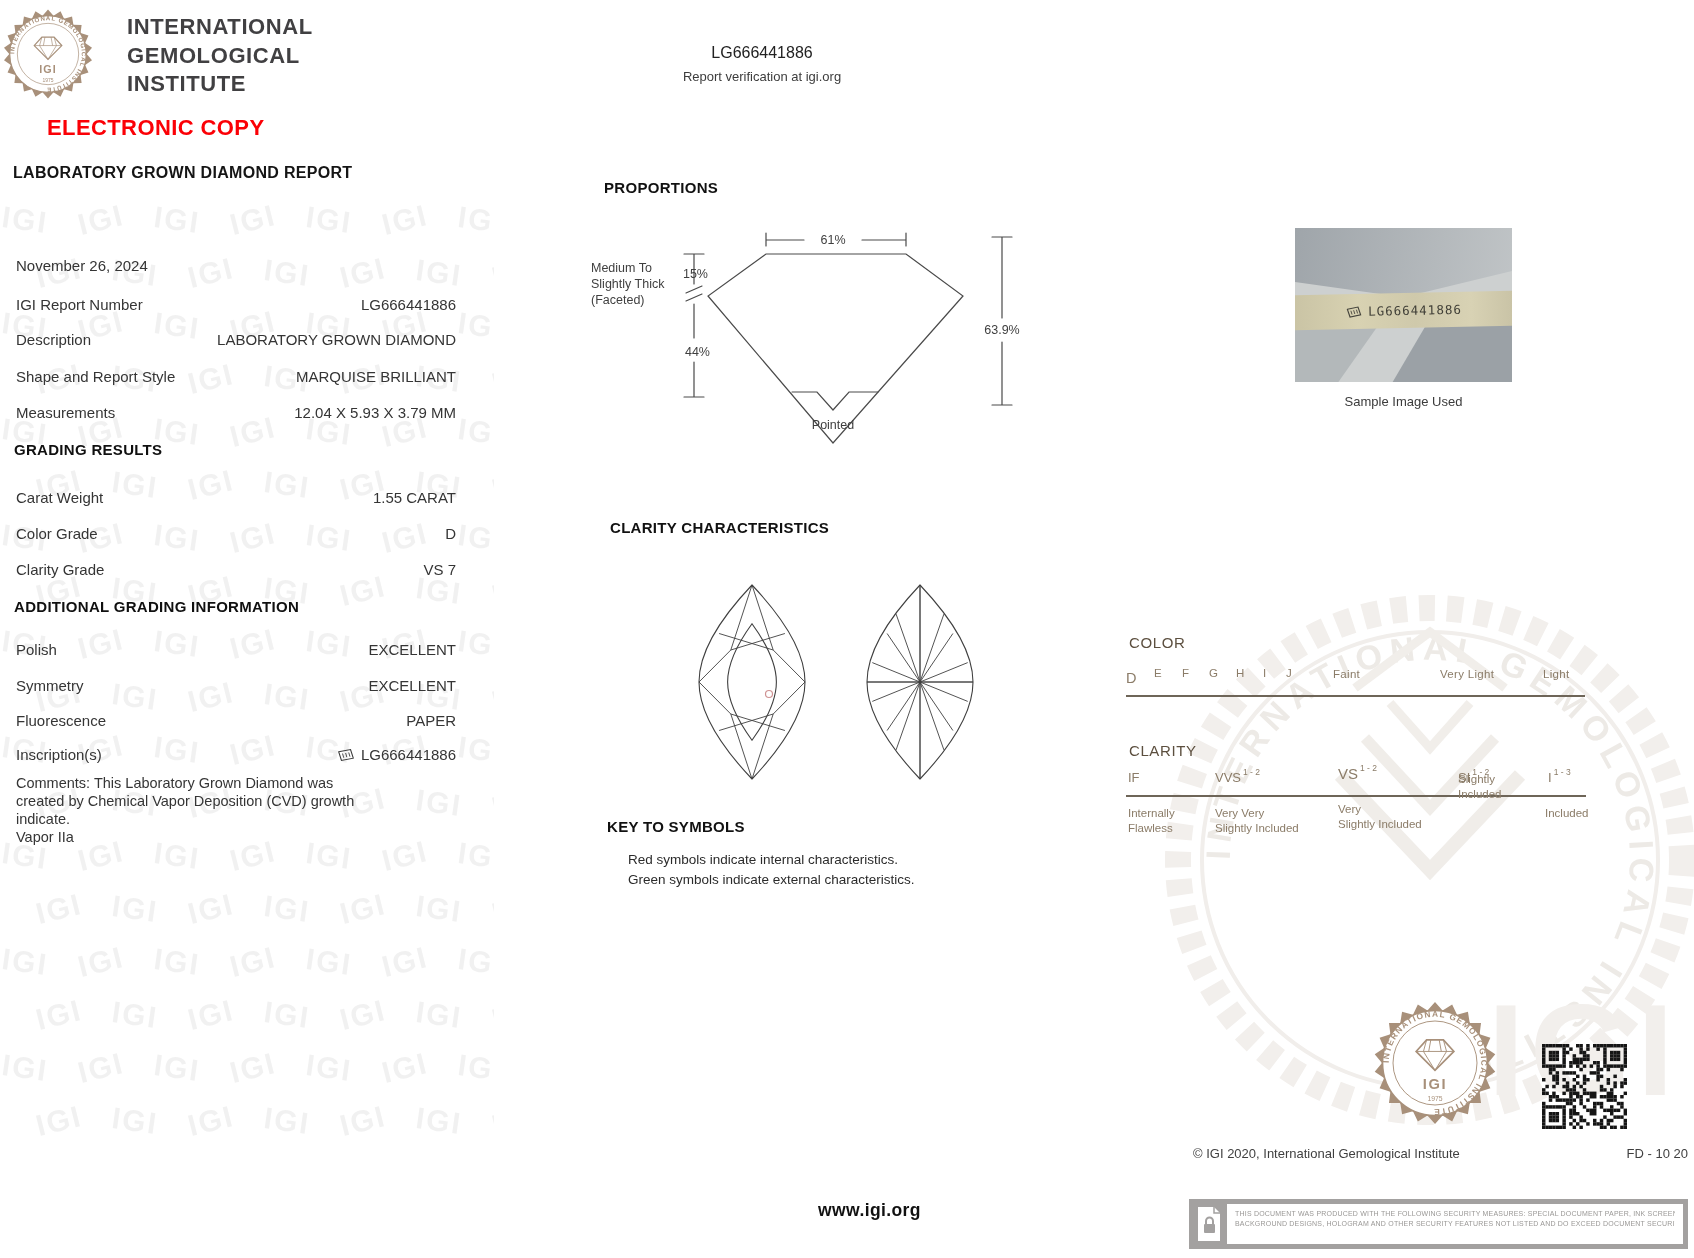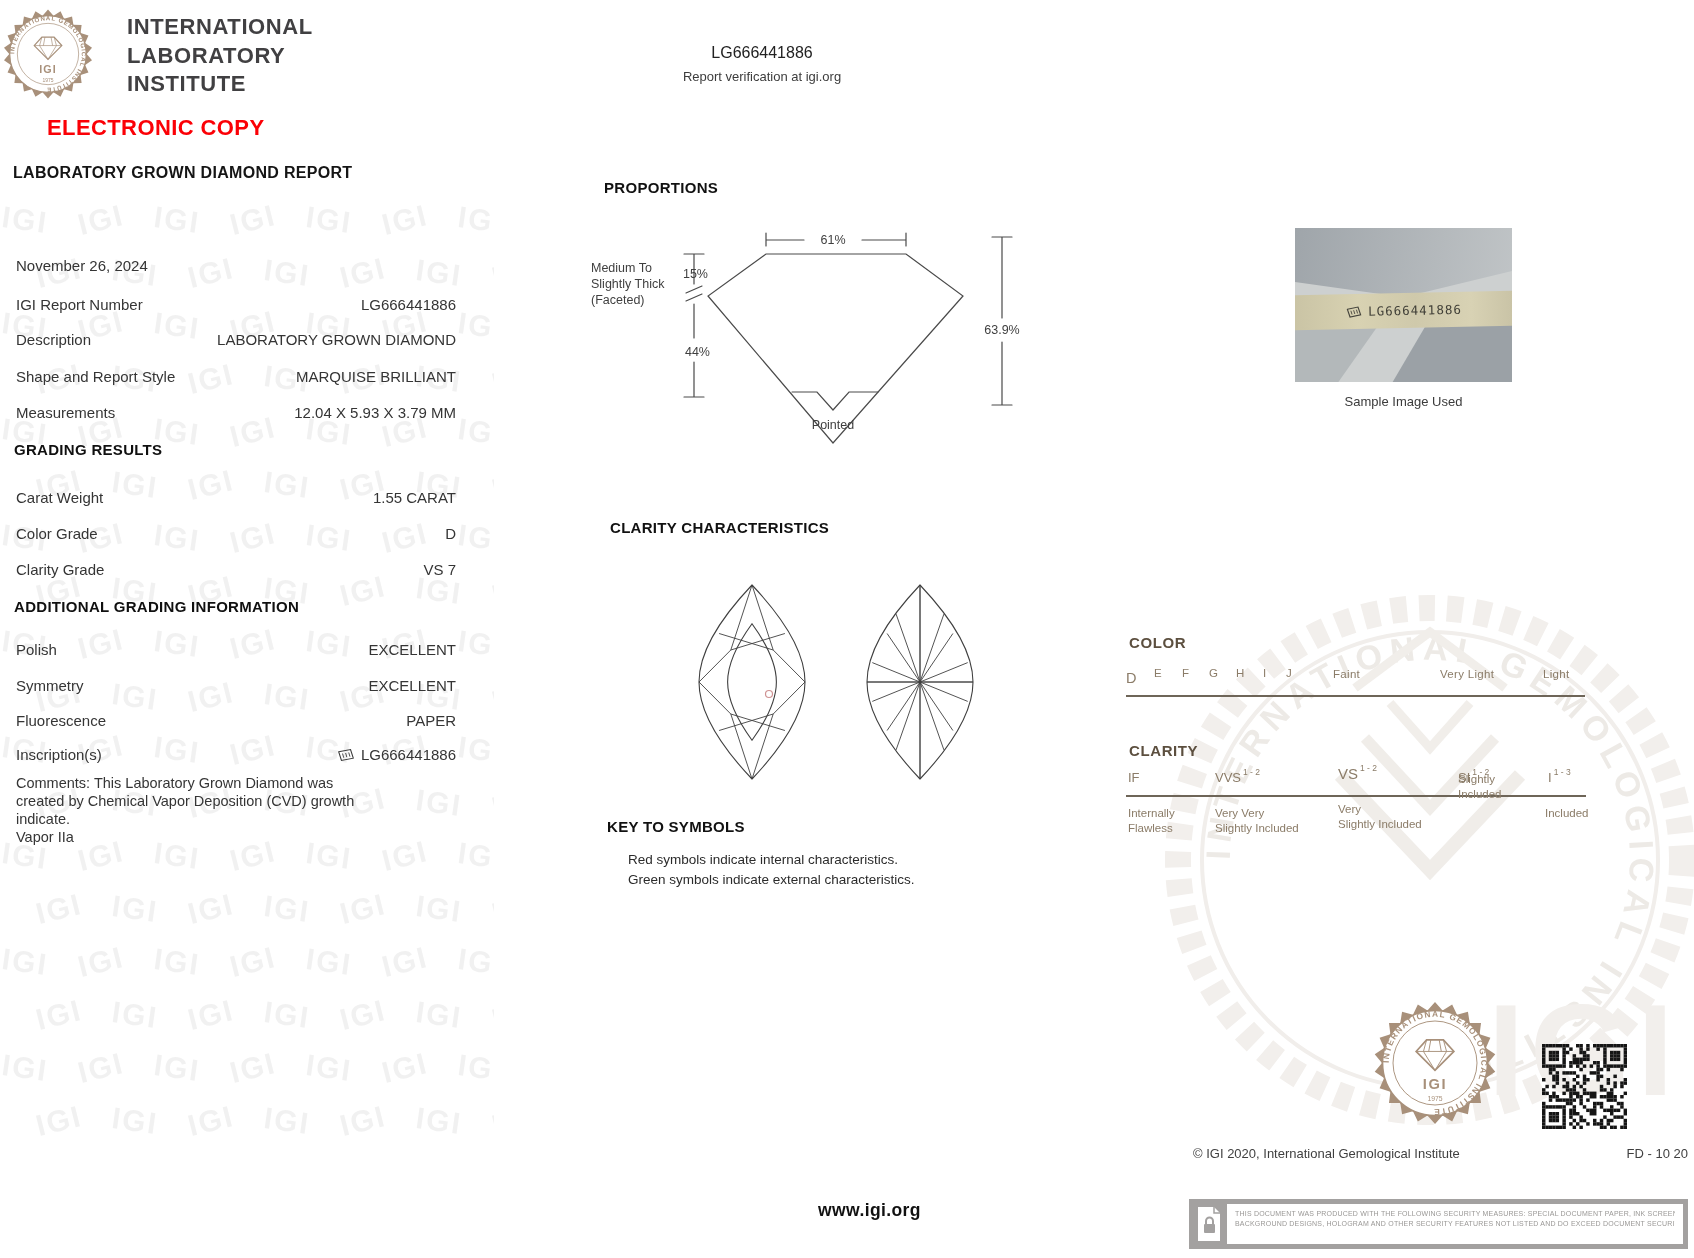--- a/index.html
+++ b/index.html
@@ -27,21 +27,21 @@
   #key-l1,#key-l2{font-size:13.5px;color:#2b2b2b;}
   
   #photo{left:1295px;top:228px;width:217px;height:154px;background:#cdd0d0;overflow:hidden;}
   #photo .wedge{position:absolute;inset:0;}
   #ph-band{position:absolute;left:-4px;right:-4px;top:42%;height:23%;
            background:linear-gradient(90deg,#c9c3a4 0%,#d8d2b2 30%,#cfc9ab 55%,#d8d2b4 80%,#c8c2a5 100%);
            transform:rotate(-1.2deg);display:flex;align-items:center;justify-content:center;gap:5px;}
   #ph-band .ins{font-family:"DejaVu Sans Mono",monospace;font-size:12.5px;letter-spacing:1px;color:#403f37;}
   #photo-cap{left:1295px;top:394px;width:217px;text-align:center;font-size:13px;color:#3b3b3b;}
   
-  .scalehead{font-size:15px;font-weight:bold;color:#5c4f3f;letter-spacing:.6px;}
+  .scalehead{font-size:15px;font-weight:normal;color:#5c4f3f;letter-spacing:.6px;}
   .gletter{position:absolute;font-size:11.5px;color:#8b7c68;letter-spacing:.3px;}
   .gletter.sel{font-size:14.5px;}
   .scaleline{position:absolute;border-top:2px solid #6e6558;}
   .cgrade{position:absolute;font-size:13px;color:#8b7c68;white-space:nowrap;}
   .cgrade.sel{font-size:15px;}
   .cgrade sup{font-size:8.5px;position:relative;top:-2px;left:2px;}
   .cdesc{position:absolute;font-size:11.5px;line-height:15px;color:#8b7c68;}
   
   #copy-line{left:1193px;top:1146px;font-size:13px;color:#3f3f3f;}
   #form-code{left:1600px;top:1146px;width:88px;text-align:right;font-size:13px;color:#3f3f3f;}
@@ -213,21 +213,21 @@
     <text font-size="8" font-weight="bold" fill="#a8907a" letter-spacing="1.1">
       <textPath href="#cpa">INTERNATIONAL GEMOLOGICAL INSTITUTE</textPath>
     </text>
     <path d="M42,49 L52,38 H68 L78,49 L60,67 Z" fill="#fff" stroke="#a8907a" stroke-width="1.6"></path>
     <path d="M42,49 H78 M52,38 L49,49 L60,67 M68,38 L71,49 L60,67 M56,38 L54,49 M64,38 L66,49" fill="none" stroke="#a8907a" stroke-width="0.9"></path>
     <text x="60" y="85" text-anchor="middle" font-size="14" font-weight="bold" fill="#a8907a" letter-spacing="1.5">IGI</text>
     <text x="60" y="96" text-anchor="middle" font-size="6.5" fill="#a8907a">1975</text>
   </svg></div>
 <div class="abs" id="institute">
   <div>INTERNATIONAL</div>
-  <div>LABORATORY</div>
+  <div>GEMOLOGICAL</div>
   <div>INSTITUTE</div>
 </div>
 <div class="abs" id="ecopy">ELECTRONIC COPY</div>
 <div class="abs" id="top-num">LG666441886</div>
 <div class="abs" id="top-ver">Report verification at igi.org</div>
 <div class="abs" id="rpt-title">LABORATORY GROWN DIAMOND REPORT</div>
 
 <div class="abs" id="panel">
   <div class="drow" style="top:257px">November 26, 2024</div>
 

